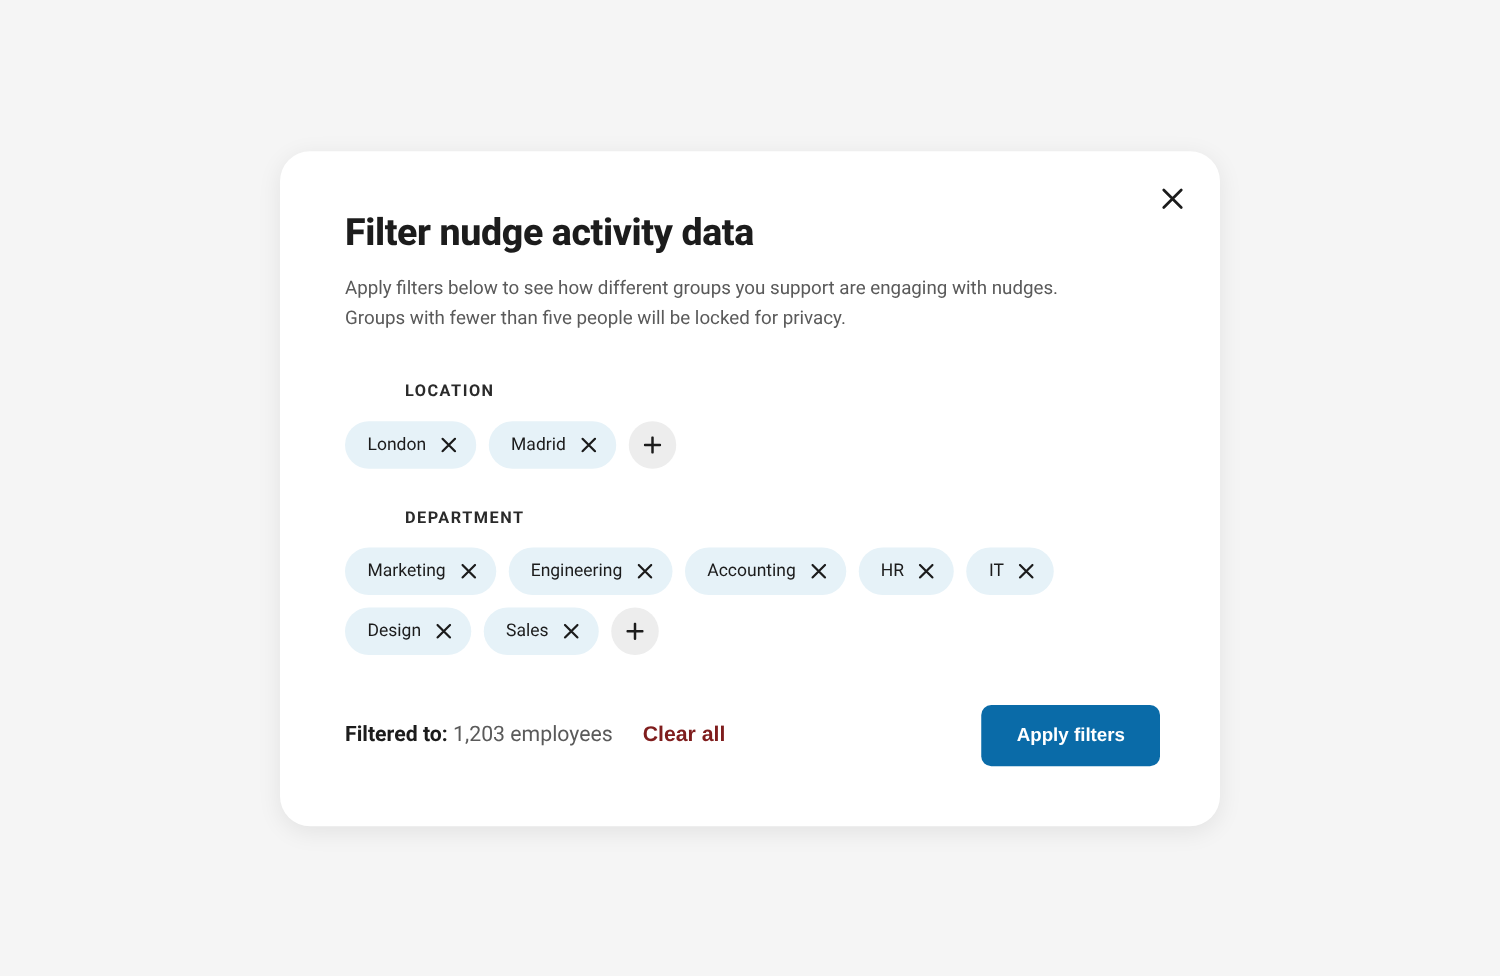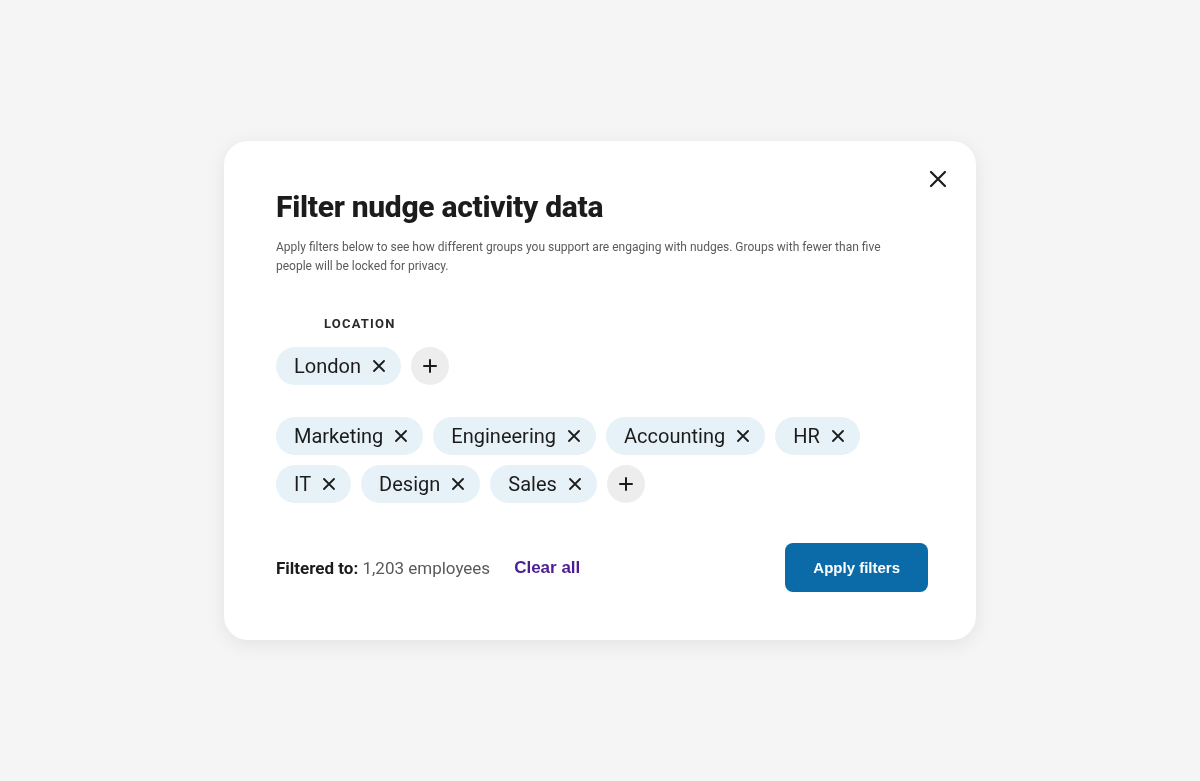--- a/index.html
+++ b/index.html
@@ -44,21 +44,21 @@
 
     .modal-title {
       font-size: 30px;
       font-weight: 800;
       color: #1c1c1c;
       margin-bottom: 14px;
       letter-spacing: -0.3px;
     }
 
     .modal-subtitle {
-      font-size: 12px;
+      font-size: 15px;
       color: #5a5a5a;
       line-height: 1.6;
       margin-bottom: 40px;
       max-width: 620px;
     }
 
     .filter-section {
       margin-bottom: 32px;
     }
 
@@ -77,21 +77,21 @@
       flex-wrap: wrap;
       gap: 10px;
     }
 
     .chip {
       display: inline-flex;
       align-items: center;
       background: #e6f2f8;
       border-radius: 999px;
       padding: 8px 14px 8px 18px;
-      font-size: 20px;
+      font-size: 14px;
       color: #1c1c1c;
       gap: 10px;
       height: 38px;
     }
 
     .chip-remove {
       width: 16px;
       height: 16px;
       border: none;
       background: transparent;
@@ -134,21 +134,21 @@
       color: #1c1c1c;
       font-weight: 700;
     }
 
     .filtered-value {
       color: #5a5a5a;
       font-weight: 400;
     }
 
     .clear-link {
-      color: #4c1d95;
+      color: #7f1d1d;
       font-weight: 700;
       text-decoration: none;
       cursor: pointer;
       background: transparent;
       border: none;
       font-size: 17px;
     }
 
     .apply-btn {
       background: #0a6ba8;
@@ -181,31 +181,40 @@
 
       <div class="chip">
         <span>London</span>
         <button class="chip-remove">
           <svg width="12" height="12" viewBox="0 0 12 12">
               <path d="M1 1 L11 11 M11 1 L1 11" stroke="currentColor" stroke-width="1.8" stroke-linecap="round"></path>
             </svg>
         </button>
       </div>
 
+      <div class="chip">
+        <span>Madrid</span>
+        <button class="chip-remove">
+          <svg width="12" height="12" viewBox="0 0 12 12">
+              <path d="M1 1 L11 11 M11 1 L1 11" stroke="currentColor" stroke-width="1.8" stroke-linecap="round"></path>
+            </svg>
+        </button>
+      </div>
 
       <button class="chip-add">
         <svg width="14" height="14" viewBox="0 0 14 14">
             <path d="M7 1 V13 M1 7 H13" stroke="currentColor" stroke-width="2" stroke-linecap="round"></path>
           </svg>
       </button>
 
     </div>
   </div>
 
   <div class="filter-section">
+    <div class="filter-label">DEPARTMENT</div>
     <div class="chip-row">
 
       <div class="chip">
         <span>Marketing</span>
         <button class="chip-remove">
           <svg width="12" height="12" viewBox="0 0 12 12">
               <path d="M1 1 L11 11 M11 1 L1 11" stroke="currentColor" stroke-width="1.8" stroke-linecap="round"></path>
             </svg>
         </button>
       </div>

